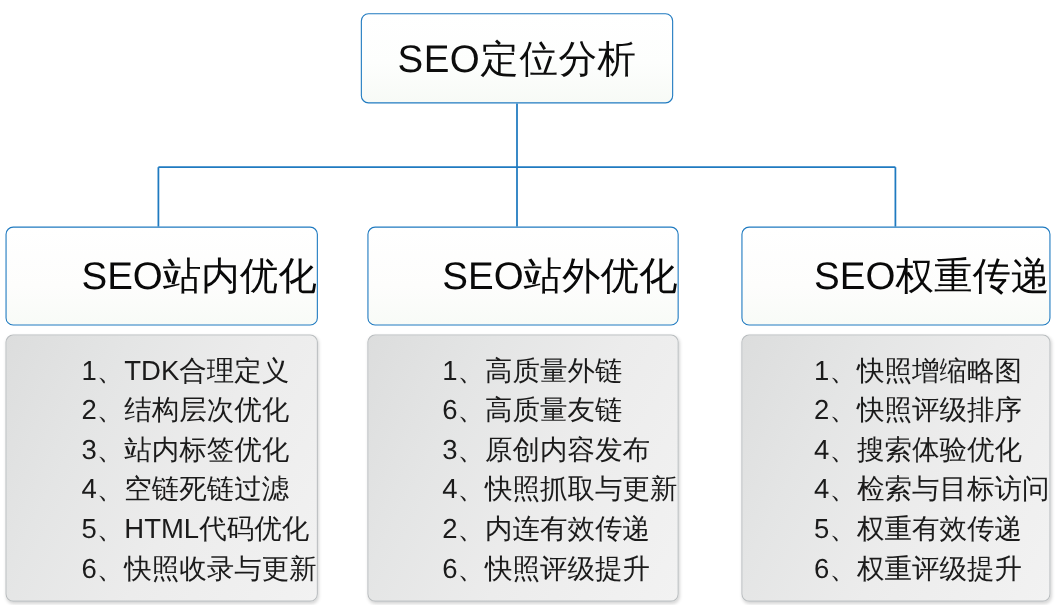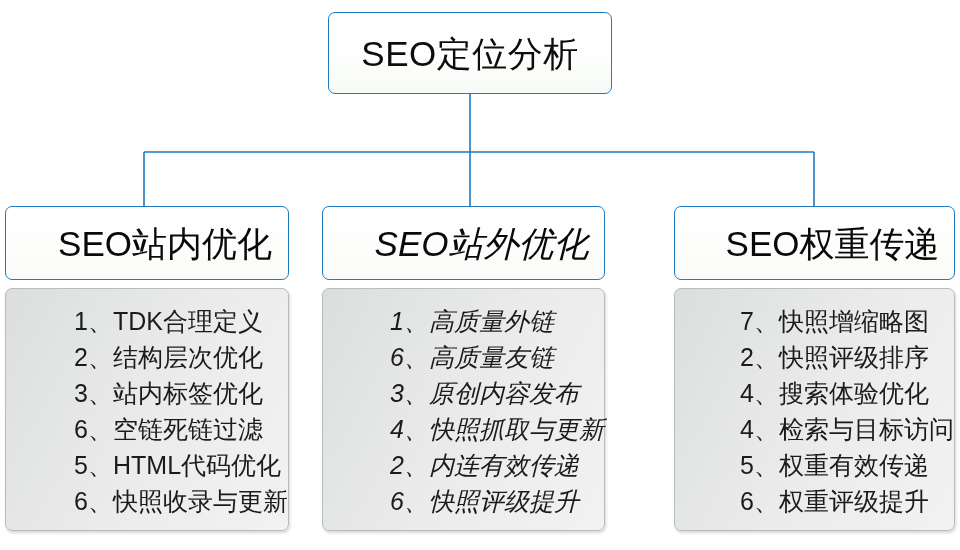--- a/index.html
+++ b/index.html
@@ -51,33 +51,33 @@
     line-height: 1;
     white-space: nowrap;
   }
 
   
   .column {
     position: absolute;
     top: 206px;
   }
   .col-0 { left: 5px;   width: 284px; }
-  .col-1 { left: 322px; width: 283px; font-style: italic; }
+  .col-1 { left: 334px; width: 283px; }
   .col-2 { left: 674px; width: 281px; }
 
   .col-header {
     box-sizing: border-box;
     width: 100%;
-    height: 74px;
+    height: 90px;
     border: 1.4px solid #1f7ac0;
     border-radius: 7px;
     background: linear-gradient(180deg, #ffffff 0%, #fdfdfc 60%, #f8fbf7 100%);
     display: flex;
     align-items: center;
-    justify-content: center;
+    justify-content: flex-end;
     padding-left: 36px;
   }
   .col-header-title {
     font-size: 35px;
     color: #090909;
     line-height: 1;
     white-space: nowrap;
   }
 
   .col-body {
@@ -130,21 +130,21 @@
 
   <div class="column col-0">
     <div class="col-header">
       <span class="col-header-title">SEO站内优化</span>
     </div>
     <div class="col-body">
       <div class="col-body-inner">
         <div class="item">1、TDK合理定义</div>
         <div class="item">2、结构层次优化</div>
         <div class="item">3、站内标签优化</div>
-        <div class="item">6、空链死链过滤</div>
+        <div class="item">4、空链死链过滤</div>
         <div class="item">5、HTML代码优化</div>
         <div class="item">6、快照收录与更新</div>
       </div>
     </div>
   </div>
 
   <div class="column col-1">
     <div class="col-header">
       <span class="col-header-title">SEO站外优化</span>
     </div>
@@ -159,21 +159,21 @@
       </div>
     </div>
   </div>
 
   <div class="column col-2">
     <div class="col-header">
       <span class="col-header-title">SEO权重传递</span>
     </div>
     <div class="col-body">
       <div class="col-body-inner">
-        <div class="item">7、快照增缩略图</div>
+        <div class="item">1、快照增缩略图</div>
         <div class="item">2、快照评级排序</div>
         <div class="item">4、搜索体验优化</div>
         <div class="item">4、检索与目标访问</div>
         <div class="item">5、权重有效传递</div>
         <div class="item">6、权重评级提升</div>
       </div>
     </div>
   </div>
 
 </div>

